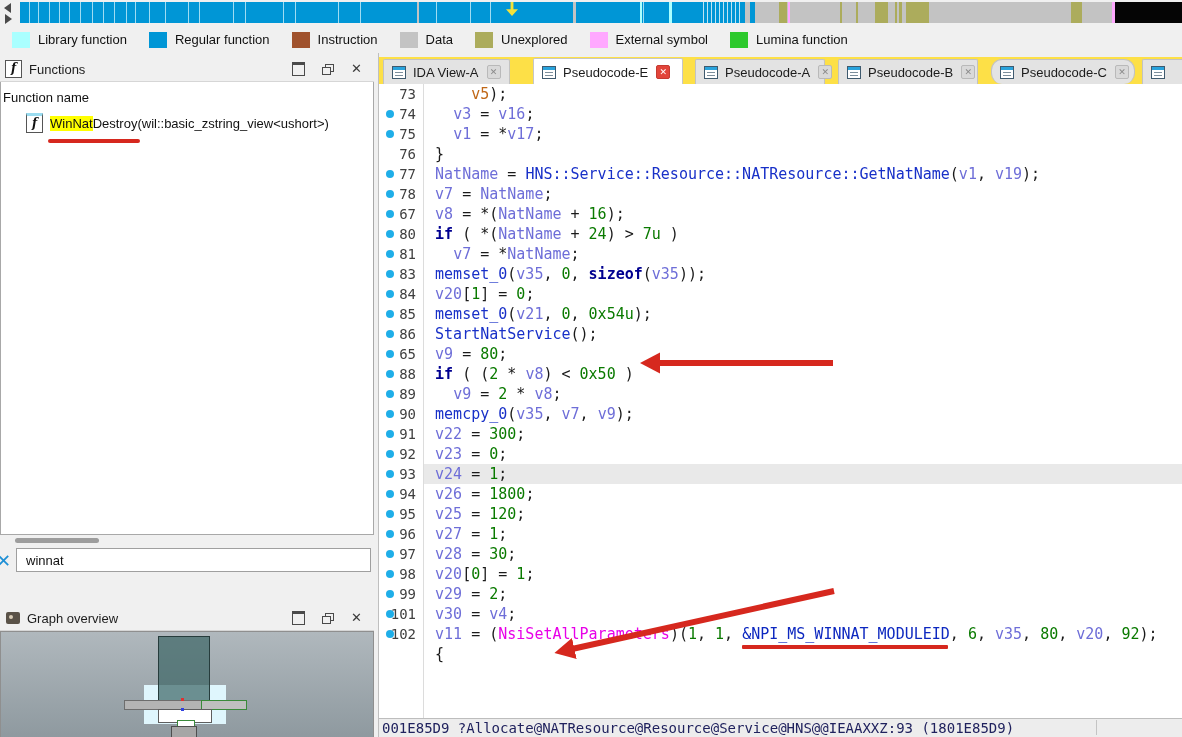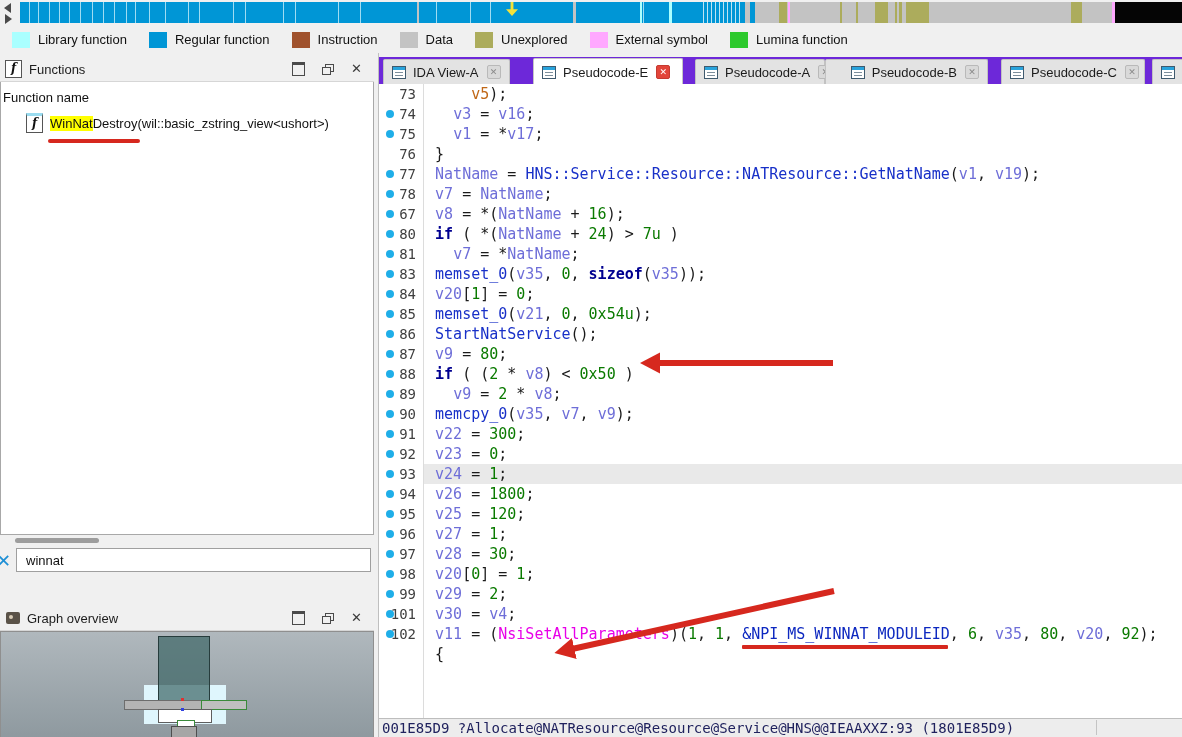--- a/index.html
+++ b/index.html
@@ -52,21 +52,21 @@
     background:#fff;font-size:13px;color:#111;padding:0 0 0 9px;box-sizing:border-box;outline:none}
   
   #go-title{top:606px}
   #go-icon{width:14px;height:12px;margin-left:6px;border-radius:2px;background:#5a5248;position:relative}
   #go-icon::after{content:"";position:absolute;left:3px;top:3px;width:4px;height:4px;border-radius:50%;background:#d8cdb8}
   #go-content{position:absolute;left:0;top:631px;width:372px;height:106px;border:1px solid #8f8f8f;
     background:linear-gradient(#B0B8BD,#8E999F)}
   .go-shape{position:absolute}
   
   #rightcol{position:absolute;left:378px;top:53px;width:804px;height:684px;border-left:1px solid #BFBFBF}
-  #tabbar{position:absolute;left:0;top:4px;width:804px;height:27px;background:#6d28d9;
+  #tabbar{position:absolute;left:0;top:4px;width:804px;height:27px;background:#fde047;
     border-bottom:2px solid #8b5cf6;display:flex;align-items:flex-end}
   .tab{height:25px;display:flex;align-items:center;background:#E3E3E3;border:1px solid #C2C2C2;
     border-bottom:none;border-radius:2px 2px 0 0;box-sizing:border-box;padding:0 8px;flex:none}
   .tab.active{background:#fff;height:27px;margin-bottom:-1px;border-color:#C6C6C6}
   .tab-label{font-size:13px;color:#1b1b1b;margin:0 8px 0 7px;white-space:nowrap}
   .tabico{width:14px;height:13px;border:1px solid #3f5a6e;background:#fff;box-sizing:border-box;position:relative;flex:none}
   .tabico::before{content:"";position:absolute;left:0;top:0;right:0;height:3px;background:#29A3DC}
   .tabico::after{content:"";position:absolute;left:2px;top:5px;right:2px;bottom:1px;
     background:repeating-linear-gradient(180deg,#7d8f9c 0 1px,transparent 1px 3px)}
   .tab-close{width:14px;height:14px;border-radius:2px;background:#D9D9D9;border:1px solid #B9B9B9;
@@ -251,26 +251,26 @@
       <div class="tab active" style="width: 150px; margin-left: 23px;">
         <div class="tabico"></div>
         <span class="tab-label">Pseudocode-E</span>
         <div class="tab-close">✕</div>
       </div>
       <div class="tab" style="width: 130px; margin-left: 12px;">
         <div class="tabico"></div>
         <span class="tab-label">Pseudocode-A</span>
         <div class="tab-close">✕</div>
       </div>
-      <div class="tab" style="width: 163px;  justify-content: flex-end;">
+      <div class="tab" style="width: 140px; margin-left: 13px;">
         <div class="tabico"></div>
         <span class="tab-label">Pseudocode-B</span>
         <div class="tab-close">✕</div>
       </div>
-      <div class="tab" style="width: 144px; margin-left: 13px;">
+      <div class="tab" style="width: 144px; margin-left: 13px; border-radius: 11px;">
         <div class="tabico"></div>
         <span class="tab-label">Pseudocode-C</span>
         <div class="tab-close">✕</div>
       </div>
       <div class="tab" style="width: 44px; margin-left: 7px; overflow: hidden; border-right: none; border-radius: 2px 0px 0px;">
         <div class="tabico"></div>
       </div>
     </div>
   <div id="code">
     <div id="lines">
@@ -280,21 +280,21 @@
         <div class="cl"><span class="ln">76</span><span class="ct"><span class="tk-p">  }</span></span></div>
         <div class="cl"><span class="bullet"></span><span class="ln">77</span><span class="ct"><span class="tk-p">  </span><span class="tk-v">NatName</span><span class="tk-p"> = </span><span class="tk-f">HNS::Service::Resource::NATResource::GetNatName</span><span class="tk-p">(</span><span class="tk-v">v1</span><span class="tk-p">, </span><span class="tk-v">v19</span><span class="tk-p">);</span></span></div>
         <div class="cl"><span class="bullet"></span><span class="ln">78</span><span class="ct"><span class="tk-p">  </span><span class="tk-v">v7</span><span class="tk-p"> = </span><span class="tk-v">NatName</span><span class="tk-p">;</span></span></div>
         <div class="cl"><span class="bullet"></span><span class="ln">67</span><span class="ct"><span class="tk-p">  </span><span class="tk-v">v8</span><span class="tk-p"> = *(</span><span class="tk-v">NatName</span><span class="tk-p"> + </span><span class="tk-n">16</span><span class="tk-p">);</span></span></div>
         <div class="cl"><span class="bullet"></span><span class="ln">80</span><span class="ct"><span class="tk-p">  </span><span class="tk-k">if</span><span class="tk-p"> ( *(</span><span class="tk-v">NatName</span><span class="tk-p"> + </span><span class="tk-n">24</span><span class="tk-p">) &gt; </span><span class="tk-n">7u</span><span class="tk-p"> )</span></span></div>
         <div class="cl"><span class="bullet"></span><span class="ln">81</span><span class="ct"><span class="tk-p">    </span><span class="tk-v">v7</span><span class="tk-p"> = *</span><span class="tk-v">NatName</span><span class="tk-p">;</span></span></div>
         <div class="cl"><span class="bullet"></span><span class="ln">83</span><span class="ct"><span class="tk-p">  </span><span class="tk-f">memset_0</span><span class="tk-p">(</span><span class="tk-v">v35</span><span class="tk-p">, </span><span class="tk-n">0</span><span class="tk-p">, </span><span class="tk-k">sizeof</span><span class="tk-p">(</span><span class="tk-v">v35</span><span class="tk-p">));</span></span></div>
         <div class="cl"><span class="bullet"></span><span class="ln">84</span><span class="ct"><span class="tk-p">  </span><span class="tk-v">v20</span><span class="tk-p">[</span><span class="tk-n">1</span><span class="tk-p">] = </span><span class="tk-n">0</span><span class="tk-p">;</span></span></div>
         <div class="cl"><span class="bullet"></span><span class="ln">85</span><span class="ct"><span class="tk-p">  </span><span class="tk-f">memset_0</span><span class="tk-p">(</span><span class="tk-v">v21</span><span class="tk-p">, </span><span class="tk-n">0</span><span class="tk-p">, </span><span class="tk-n">0x54u</span><span class="tk-p">);</span></span></div>
         <div class="cl"><span class="bullet"></span><span class="ln">86</span><span class="ct"><span class="tk-p">  </span><span class="tk-f">StartNatService</span><span class="tk-p">();</span></span></div>
-        <div class="cl"><span class="bullet"></span><span class="ln">87</span><span class="ct"><span class="tk-p">  </span><span class="tk-v">v9</span><span class="tk-p"> = </span><span class="tk-n">80</span><span class="tk-p">;</span></span></div>
+        <div class="cl"><span class="bullet"></span><span class="ln">65</span><span class="ct"><span class="tk-p">  </span><span class="tk-v">v9</span><span class="tk-p"> = </span><span class="tk-n">80</span><span class="tk-p">;</span></span></div>
         <div class="cl"><span class="bullet"></span><span class="ln">88</span><span class="ct"><span class="tk-p">  </span><span class="tk-k">if</span><span class="tk-p"> ( (</span><span class="tk-n">2</span><span class="tk-p"> * </span><span class="tk-v">v8</span><span class="tk-p">) &lt; </span><span class="tk-n">0x50</span><span class="tk-p"> )</span></span></div>
         <div class="cl"><span class="bullet"></span><span class="ln">89</span><span class="ct"><span class="tk-p">    </span><span class="tk-v">v9</span><span class="tk-p"> = </span><span class="tk-n">2</span><span class="tk-p"> * </span><span class="tk-v">v8</span><span class="tk-p">;</span></span></div>
         <div class="cl"><span class="bullet"></span><span class="ln">90</span><span class="ct"><span class="tk-p">  </span><span class="tk-f">memcpy_0</span><span class="tk-p">(</span><span class="tk-v">v35</span><span class="tk-p">, </span><span class="tk-v">v7</span><span class="tk-p">, </span><span class="tk-v">v9</span><span class="tk-p">);</span></span></div>
         <div class="cl"><span class="bullet"></span><span class="ln">91</span><span class="ct"><span class="tk-p">  </span><span class="tk-v">v22</span><span class="tk-p"> = </span><span class="tk-n">300</span><span class="tk-p">;</span></span></div>
         <div class="cl"><span class="bullet"></span><span class="ln">92</span><span class="ct"><span class="tk-p">  </span><span class="tk-v">v23</span><span class="tk-p"> = </span><span class="tk-n">0</span><span class="tk-p">;</span></span></div>
         <div class="cl"><div class="hlband"></div><span class="bullet"></span><span class="ln">93</span><span class="ct"><span class="tk-p">  </span><span class="tk-v">v24</span><span class="tk-p"> = </span><span class="tk-n">1</span><span class="tk-p">;</span></span></div>
         <div class="cl"><span class="bullet"></span><span class="ln">94</span><span class="ct"><span class="tk-p">  </span><span class="tk-v">v26</span><span class="tk-p"> = </span><span class="tk-n">1800</span><span class="tk-p">;</span></span></div>
         <div class="cl"><span class="bullet"></span><span class="ln">95</span><span class="ct"><span class="tk-p">  </span><span class="tk-v">v25</span><span class="tk-p"> = </span><span class="tk-n">120</span><span class="tk-p">;</span></span></div>
         <div class="cl"><span class="bullet"></span><span class="ln">96</span><span class="ct"><span class="tk-p">  </span><span class="tk-v">v27</span><span class="tk-p"> = </span><span class="tk-n">1</span><span class="tk-p">;</span></span></div>
         <div class="cl"><span class="bullet"></span><span class="ln">97</span><span class="ct"><span class="tk-p">  </span><span class="tk-v">v28</span><span class="tk-p"> = </span><span class="tk-n">30</span><span class="tk-p">;</span></span></div>

